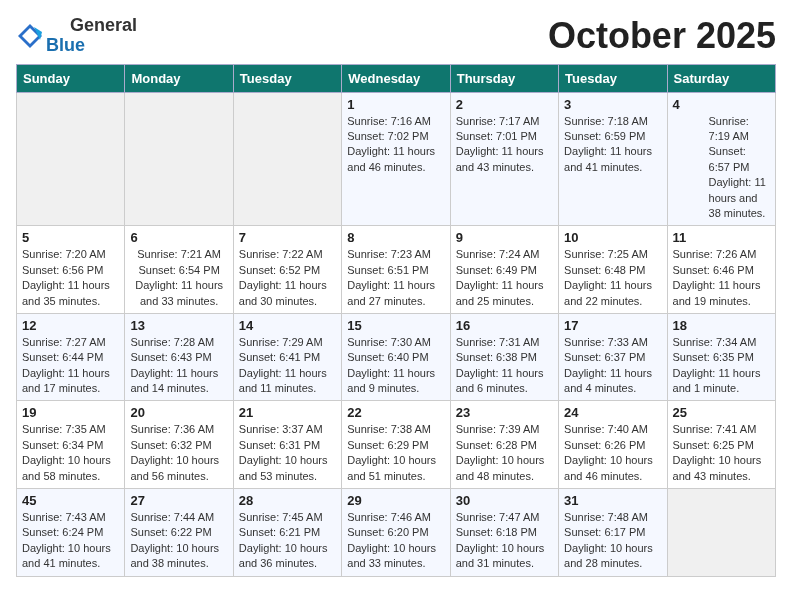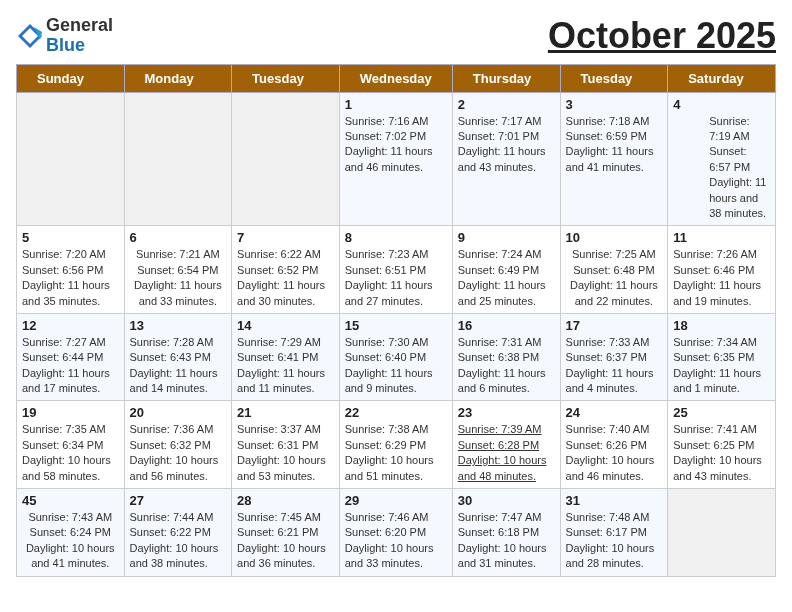--- a/index.html
+++ b/index.html
@@ -18,54 +18,53 @@
     }
     .logo {
       display: flex;
       align-items: center;
     }
     .logo-text {
       font-size: 18px;
       font-weight: bold;
       line-height: 1.1;
     }
-    .logo-general { color: #333; }
+    .logo-general { color: #333; margin-left: 24px; }
     .logo-blue { color: #1a6faf; }
     .logo-icon {
       width: 28px;
       height: 28px;
       margin-right: 2px;
     }
     .title-block {
       text-align: right;
     }
     .month-title {
       font-size: 36px;
       font-weight: bold;
       color: #222;
       line-height: 1.1;
-      text-decoration: underline;
     }
     .location {
       font-size: 14px;
       color: #444;
       margin-top: 2px;
     }
     .calendar {
       width: 100%;
       border-collapse: collapse;
       margin-top: 8px;
     }
     .calendar th {
-      background: #a16207;
+      background: #0f766e;
       color: #fff;
       font-size: 13px;
       font-weight: bold;
       text-align: left;
-      padding: 6px 20px;
+      padding: 6px 6px;
       border: 1px solid #aac;
     }
     .calendar td {
       border: 1px solid #ccc;
       vertical-align: top;
       padding: 4px 5px;
       width: 108px;
       min-height: 80px;
       background: #fff;
       font-size: 11px;
@@ -164,39 +163,39 @@
 Daylight: 11 hours and 35 minutes.</div>
         </td>
         <td>
           <div class="day-number">6</div>
           <div class="day-info" style="white-space: pre-line; text-align: center;">Sunrise: 7:21 AM
 Sunset: 6:54 PM
 Daylight: 11 hours and 33 minutes.</div>
         </td>
         <td>
           <div class="day-number">7</div>
-          <div class="day-info" style="white-space: pre-line;">Sunrise: 6:22 AM
+          <div class="day-info" style="white-space: pre-line;">Sunrise: 7:22 AM
 Sunset: 6:52 PM
 Daylight: 11 hours and 30 minutes.</div>
         </td>
         <td>
           <div class="day-number">8</div>
           <div class="day-info" style="white-space: pre-line;">Sunrise: 7:23 AM
 Sunset: 6:51 PM
 Daylight: 11 hours and 27 minutes.</div>
         </td>
         <td>
           <div class="day-number">9</div>
           <div class="day-info" style="white-space: pre-line;">Sunrise: 7:24 AM
 Sunset: 6:49 PM
 Daylight: 11 hours and 25 minutes.</div>
         </td>
         <td>
           <div class="day-number">10</div>
-          <div class="day-info" style="white-space: pre-line; text-align: center;">Sunrise: 7:25 AM
+          <div class="day-info" style="white-space: pre-line;">Sunrise: 7:25 AM
 Sunset: 6:48 PM
 Daylight: 11 hours and 22 minutes.</div>
         </td>
         <td>
           <div class="day-number">11</div>
           <div class="day-info" style="white-space: pre-line;">Sunrise: 7:26 AM
 Sunset: 6:46 PM
 Daylight: 11 hours and 19 minutes.</div>
         </td>
       </tr>
@@ -264,41 +263,41 @@
 Daylight: 10 hours and 53 minutes.</div>
         </td>
         <td>
           <div class="day-number">22</div>
           <div class="day-info" style="white-space: pre-line;">Sunrise: 7:38 AM
 Sunset: 6:29 PM
 Daylight: 10 hours and 51 minutes.</div>
         </td>
         <td>
           <div class="day-number">23</div>
-          <div class="day-info" style="white-space: pre-line; text-decoration: underline;">Sunrise: 7:39 AM
+          <div class="day-info" style="white-space: pre-line;">Sunrise: 7:39 AM
 Sunset: 6:28 PM
 Daylight: 10 hours and 48 minutes.</div>
         </td>
         <td>
           <div class="day-number">24</div>
           <div class="day-info" style="white-space: pre-line;">Sunrise: 7:40 AM
 Sunset: 6:26 PM
 Daylight: 10 hours and 46 minutes.</div>
         </td>
         <td>
           <div class="day-number">25</div>
           <div class="day-info" style="white-space: pre-line;">Sunrise: 7:41 AM
 Sunset: 6:25 PM
 Daylight: 10 hours and 43 minutes.</div>
         </td>
       </tr>
       <tr>
         <td>
           <div class="day-number">45</div>
-          <div class="day-info" style="white-space: pre-line; text-align: center;">Sunrise: 7:43 AM
+          <div class="day-info" style="white-space: pre-line;">Sunrise: 7:43 AM
 Sunset: 6:24 PM
 Daylight: 10 hours and 41 minutes.</div>
         </td>
         <td>
           <div class="day-number">27</div>
           <div class="day-info" style="white-space: pre-line;">Sunrise: 7:44 AM
 Sunset: 6:22 PM
 Daylight: 10 hours and 38 minutes.</div>
         </td>
         <td>

